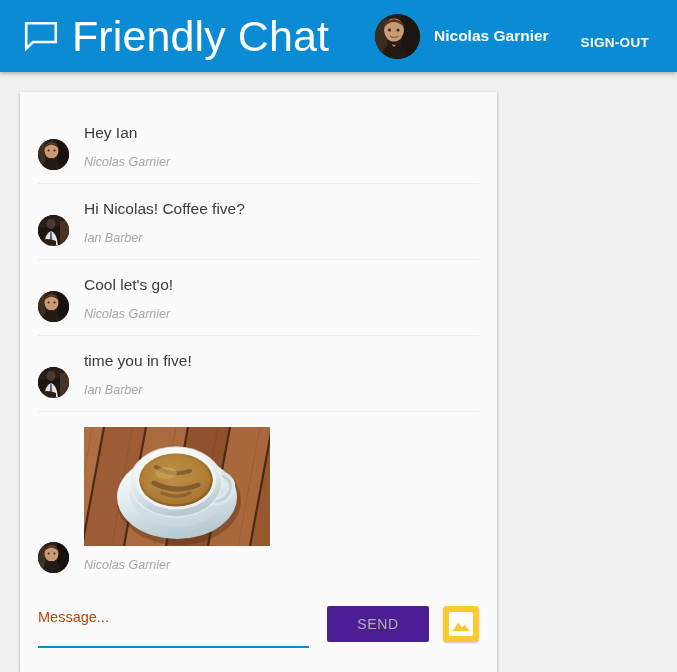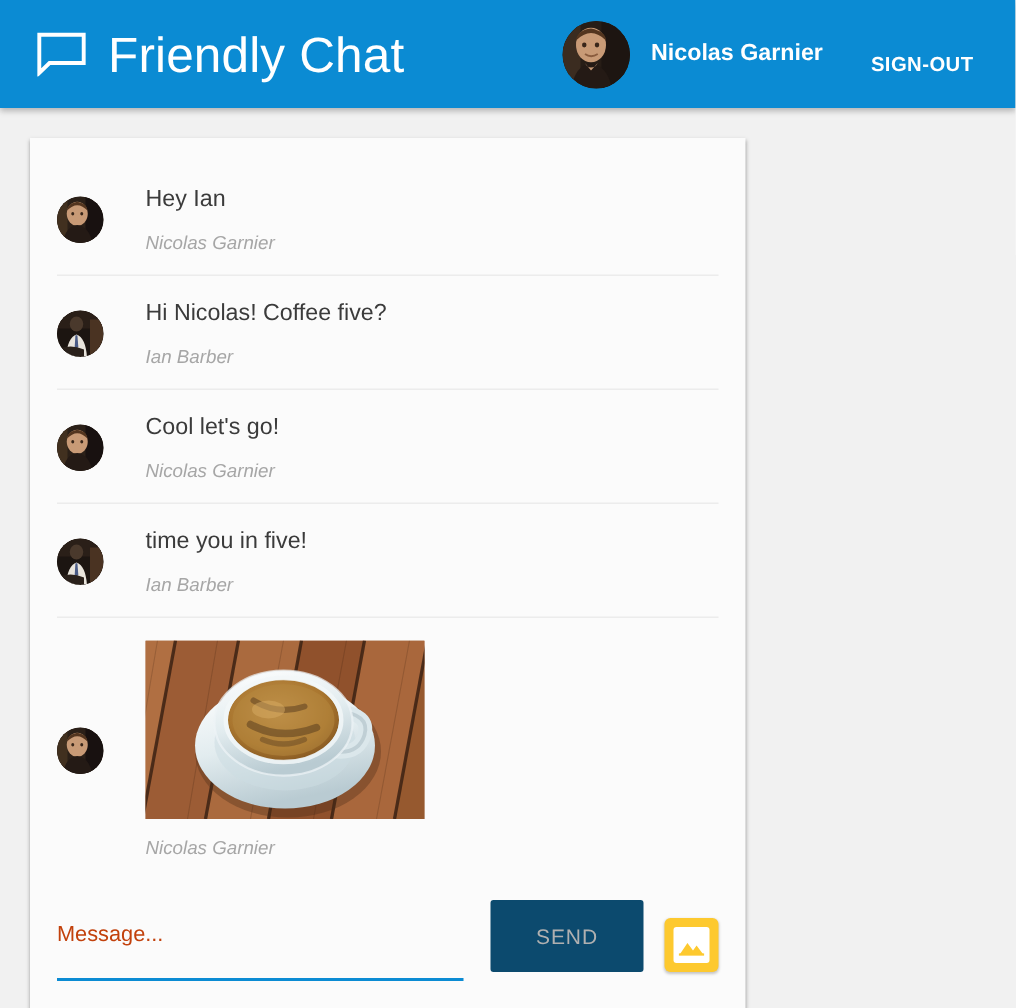--- a/index.html
+++ b/index.html
@@ -30,21 +30,21 @@
     align-items: center;
     gap: 14px;
   }
   .bubble-icon {
     width: 34px;
     height: 30px;
     display: block;
   }
   .brand-title {
     color: #ffffff;
-    font-size: 33px;
+    font-size: 43px;
     font-weight: 400;
     letter-spacing: 0.1px;
     line-height: 1;
     white-space: nowrap;
   }
   .header-spacer { flex: 1 1 auto; }
   .user-block {
     display: flex;
     align-items: center;
     gap: 14px;
@@ -89,22 +89,22 @@
     background: #fbfbfb;
     box-shadow: 0 1px 3px rgba(0,0,0,0.22), 0 1px 2px rgba(0,0,0,0.16);
     box-sizing: border-box;
     padding: 0;
   }
   .messages {
     padding: 16px 18px 0 18px;
   }
   .message {
     display: flex;
-    align-items: center;
-    gap: 28px;
+    align-items: flex-end;
+    gap: 15px;
     padding: 14px 0 13px 0;
     border-bottom: 1px solid #ececec;
   }
   .message:last-child { border-bottom: none; }
   .msg-body {
     flex: 1 1 auto;
     min-width: 0;
     padding-top: 1px;
   }
   .msg-text {
@@ -163,22 +163,22 @@
     background: transparent;
     outline: none;
     font-family: "Liberation Sans", sans-serif;
     font-size: 15px;
     color: #333;
     padding: 0;
     box-sizing: border-box;
   }
   .send-button {
     width: 102px;
-    height: 48px;
-    background: #0c4a6e;
+    height: 36px;
+    background: #4c1d95;
     border: none;
     border-radius: 2px;
     color: #b0b0b0;
     font-family: "Liberation Sans", sans-serif;
     font-size: 14px;
     font-weight: 500;
     letter-spacing: 0.6px;
     cursor: default;
     margin-bottom: 6px;
     flex: 0 0 auto;

